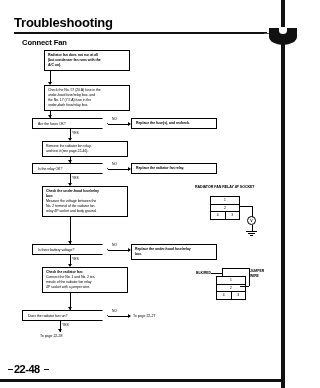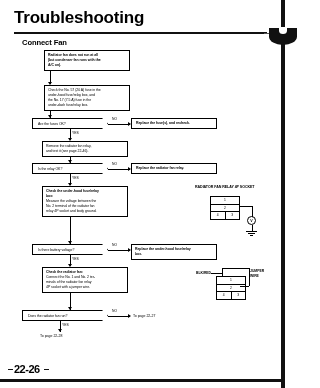--- a/index.html
+++ b/index.html
@@ -7,22 +7,22 @@
   body {
     background:#ffffff;
     font-family:"Liberation Sans", sans-serif;
     color:#000;
     position:relative;
     overflow:hidden;
   }
 
   
   #page-title {
-    position:absolute; left:14px; top:8px;
-    font-size:17px; font-weight:bold; letter-spacing:-0.2px;
+    position:absolute; left:14px; top:15px;
+    font-size:13px; font-weight:bold; letter-spacing:-0.2px;
   }
   #title-rule {
     position:absolute; left:14px; top:32px; width:253px; height:2px;
     background:#111;
   }
   #section-title {
     position:absolute; left:22px; top:38px;
     font-size:7.6px; font-weight:bold; letter-spacing:-0.1px;
   }
 
@@ -302,16 +302,16 @@
   </div>
 </div>
 
 <div class="hline" style="left:222px; top:268px; width:27px;"></div>
 <div class="vline" style="left:221.5px; top:268px; height:9px;"></div>
 <div class="vline" style="left:248.5px; top:268px; height:18px;"></div>
 <div class="hline" style="left:240px; top:286px; width:9px;"></div>
 
 <div class="hline" style="left:211px; top:273px; width:11px;"></div>
 
-<div id="page-number">22-26</div>
+<div id="page-number">22-48</div>
 <div class="pn-tick" style="left:8px;"></div>
 <div class="pn-tick" style="left:44px;"></div>
 <div id="footer-rule"></div>
 
 </body></html>

